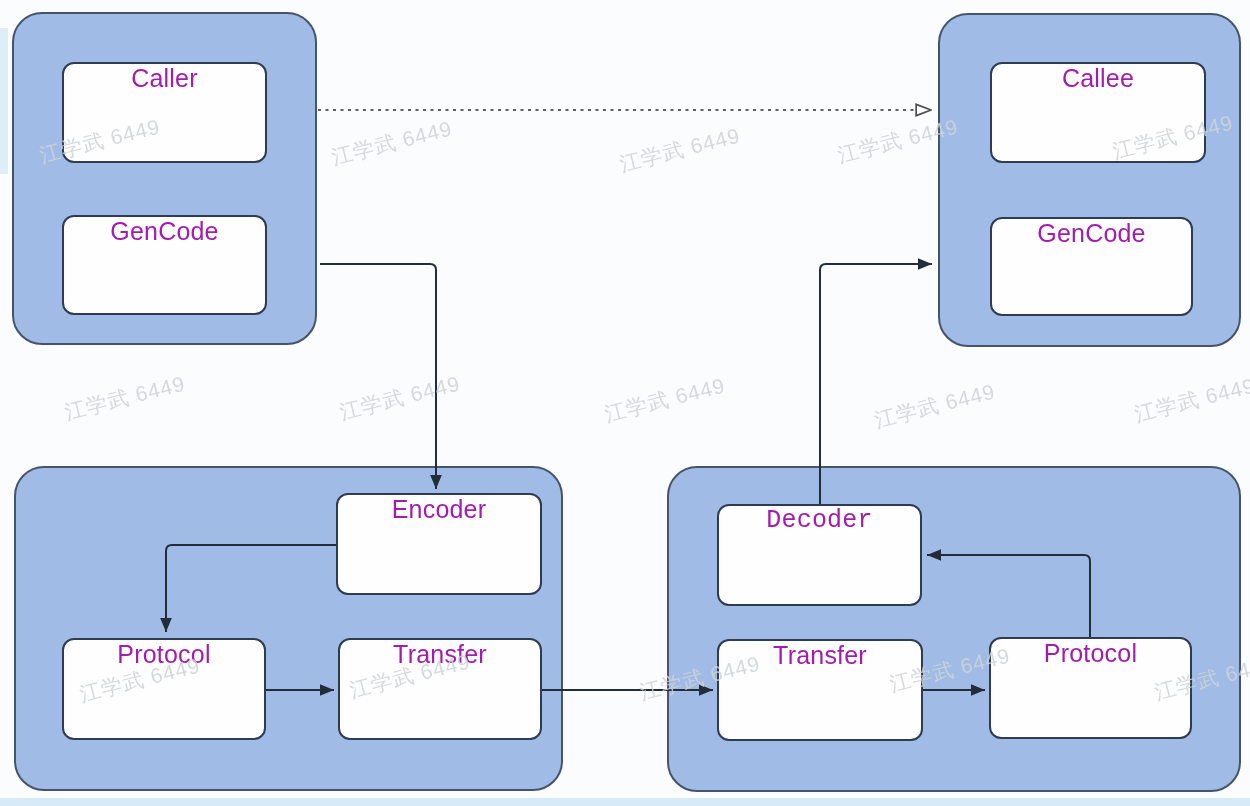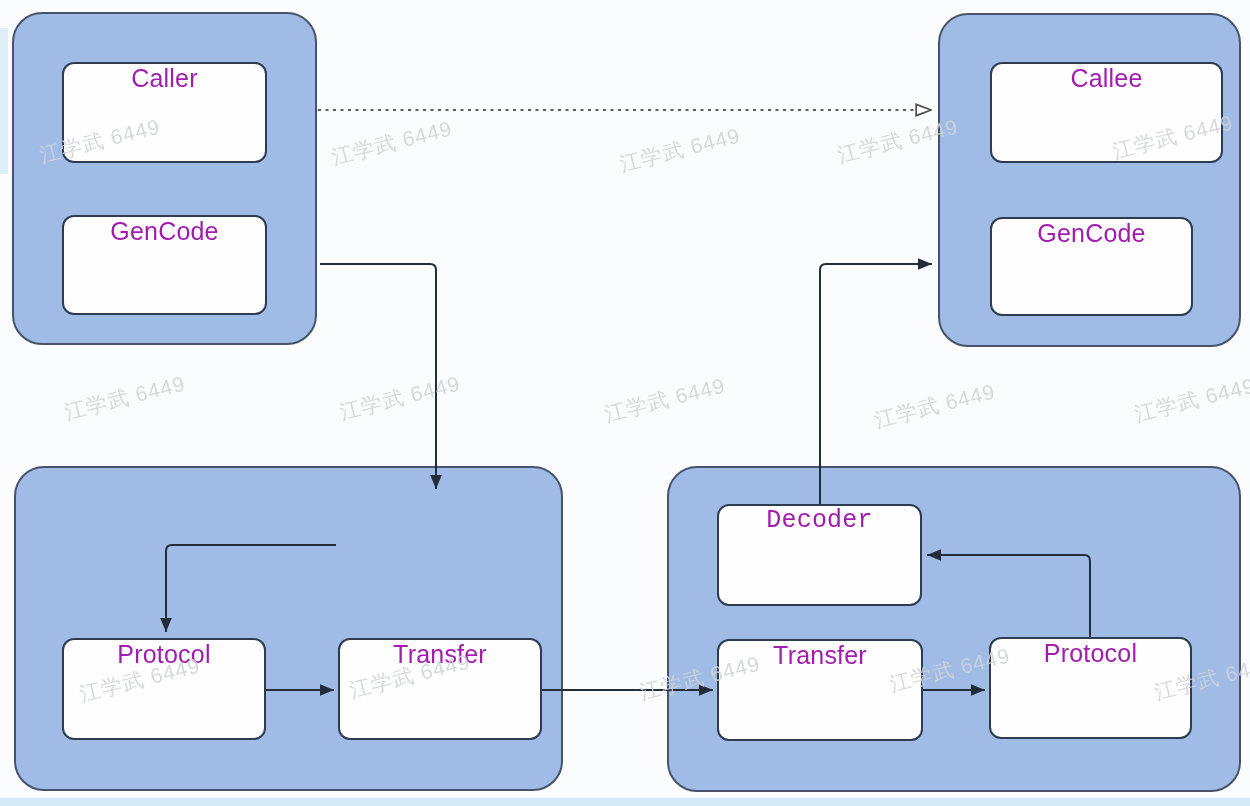--- a/index.html
+++ b/index.html
@@ -19,21 +19,21 @@
   .g-bl{left:14px;top:466px;width:549px;height:325px;}
   .g-br{left:667px;top:466px;width:574px;height:326px;}
 
   .node{
     position:absolute;background:#fefefe;border:2px solid #2e3c52;border-radius:12px;
     box-sizing:border-box;display:flex;justify-content:center;
     font-size:25px;color:#a21caf;letter-spacing:0.2px;
   }
   .n-caller   {left:62px;  top:62px;  width:205px; height:101px;}
   .n-gencode-l{left:62px;  top:215px; width:205px; height:100px;}
-  .n-callee   {left:990px; top:62px;  width:233px; height:101px;}
+  .n-callee   {left:990px; top:62px;  width:216px; height:101px;}
   .n-gencode-r{left:990px; top:217px; width:203px; height:99px;}
   .n-encoder  {left:336px; top:493px; width:206px; height:102px;}
   .n-protocol-l{left:62px; top:638px; width:204px; height:102px;}
   .n-transfer-l{left:338px;top:638px; width:204px; height:102px;}
   .n-decoder  {left:717px; top:504px; width:205px; height:102px;font-family:Liberation Mono, monospace;}
   .n-transfer-r{left:717px;top:639px; width:206px; height:102px;}
   .n-protocol-r{left:989px;top:637px; width:203px; height:102px;}
 
   #edges{position:absolute;left:0;top:0;width:1250px;height:806px;pointer-events:none;}
   .edge-solid{fill:none;stroke:#232c39;stroke-width:2px;}
@@ -62,20 +62,23 @@
     <span>Caller</span>
   </div>
   <div class="node n-gencode-l">
     <span>GenCode</span>
   </div>
   <div class="node n-callee">
     <span>Callee</span>
   </div>
   <div class="node n-gencode-r">
     <span>GenCode</span>
+  </div>
+  <div class="node n-encoder">
+    <span>Encoder</span>
   </div>
   <div class="node n-protocol-l">
     <span>Protocol</span>
   </div>
   <div class="node n-transfer-l">
     <span>Transfer</span>
   </div>
   <div class="node n-decoder">
     <span>Decoder</span>
   </div>

